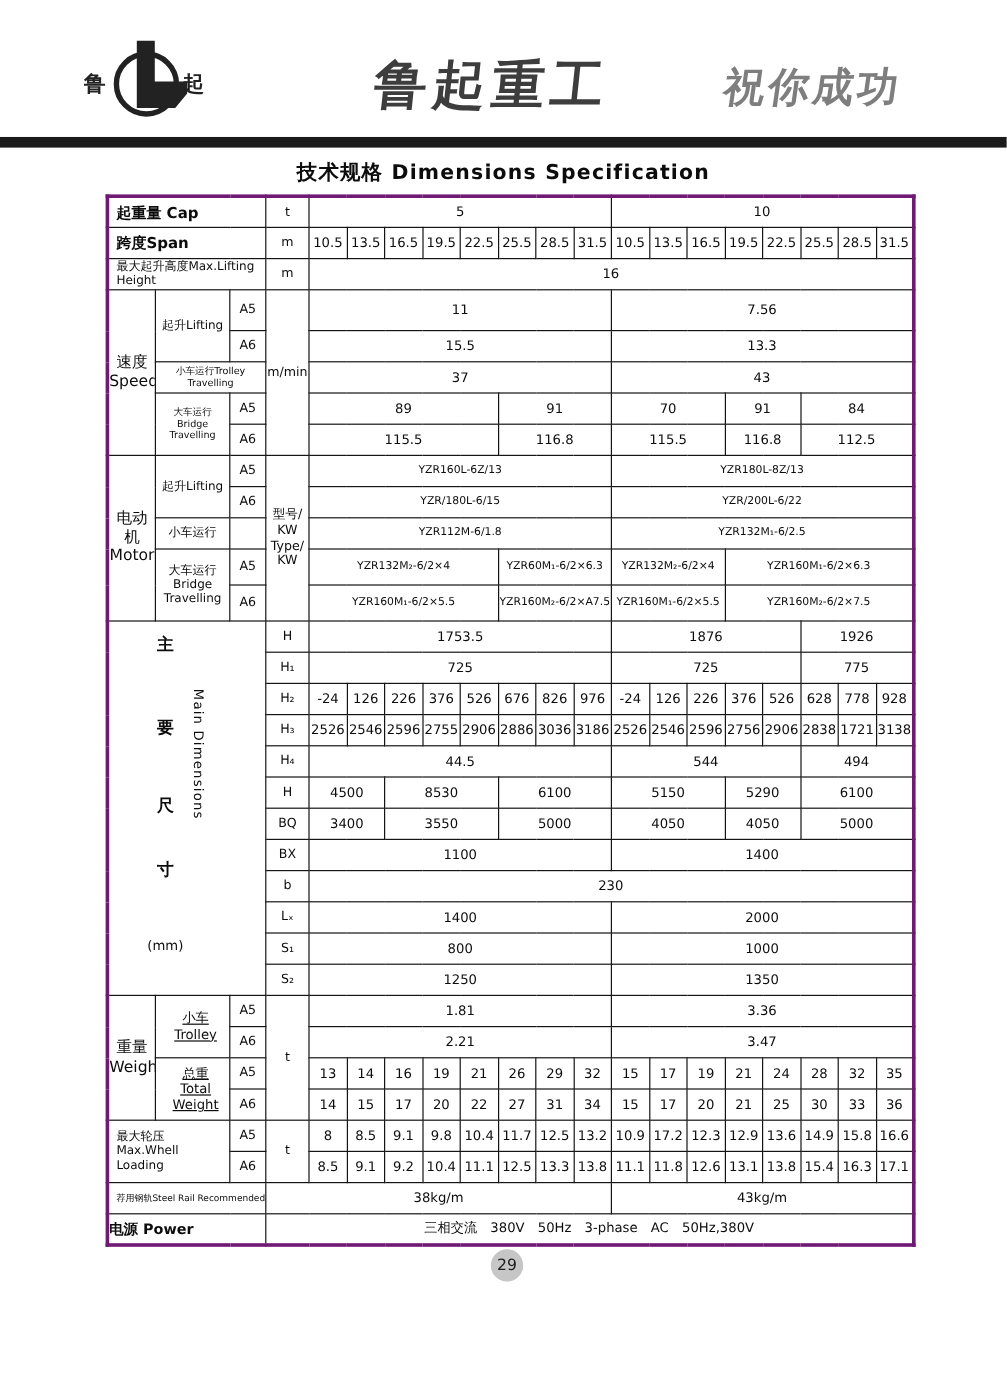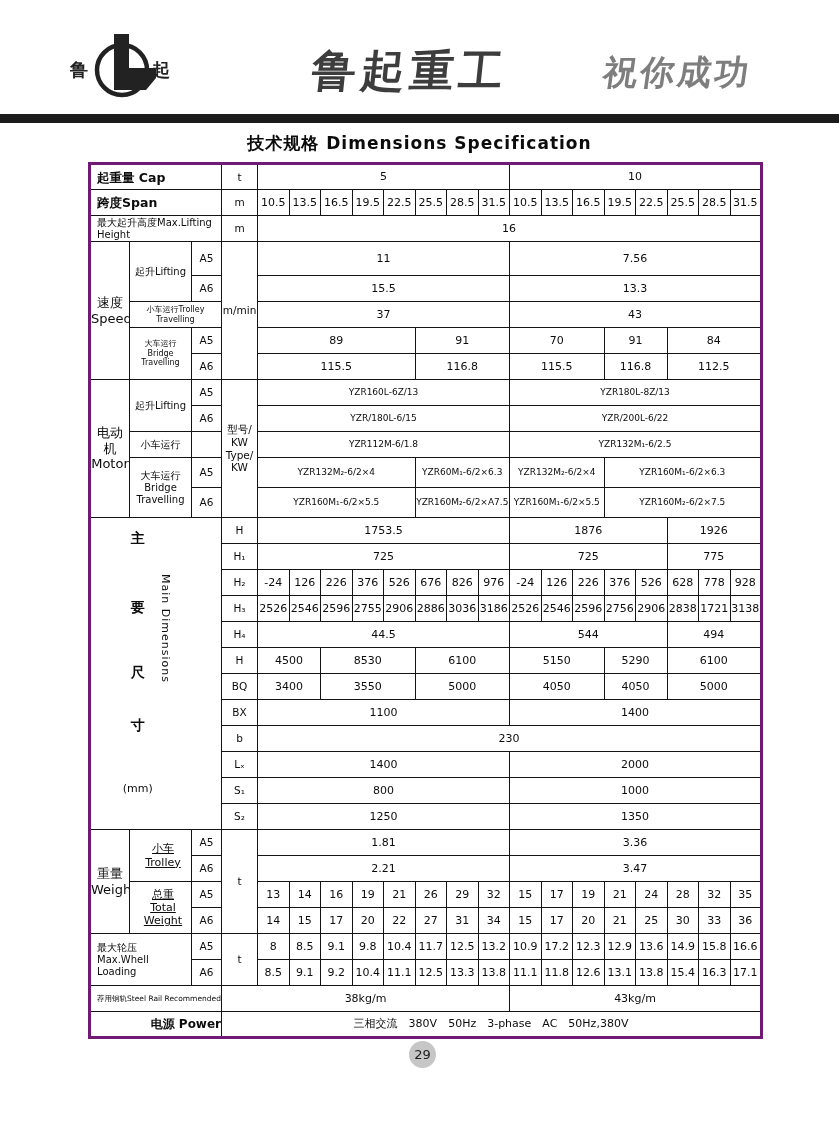--- a/index.html
+++ b/index.html
@@ -35,21 +35,21 @@
     border:1px solid #141414;text-align:center;vertical-align:middle;
     font-size:11px;padding:0;white-space:pre-line;line-height:1.2;
     overflow:hidden;color:#0c0c0c;
   }
   tr{height:26px;}
   tr.tall{height:34px;}
   tr.med{height:30px;}
   td.lb{text-align:left;padding-left:6px;font-size:12.5px;font-weight:600;white-space:normal;}
   td.lb.sm{font-size:10px;font-weight:400;}
   td.lb.xs{font-size:7.5px;font-weight:400;}
-  td.lb.ctr{text-align:right;padding-left:0;font-size:12px;}
+  td.lb.ctr{text-align:left;padding-left:0;font-size:12px;}
   td.g{font-size:13px;font-weight:500;}
   td.s{font-size:10px;}
   td.s.xs{font-size:8px;}
   td.s.left{text-align:center;padding-left:5px;font-size:11px;text-decoration:underline;}
   td.u{font-size:10.5px;}
   td.m{font-size:9px;}
   td.d{font-size:11px;}
   
   td.dim{position:relative;}
   .dimch{position:absolute;left:36%;font-size:14px;font-weight:600;transform:translateX(-50%);}

